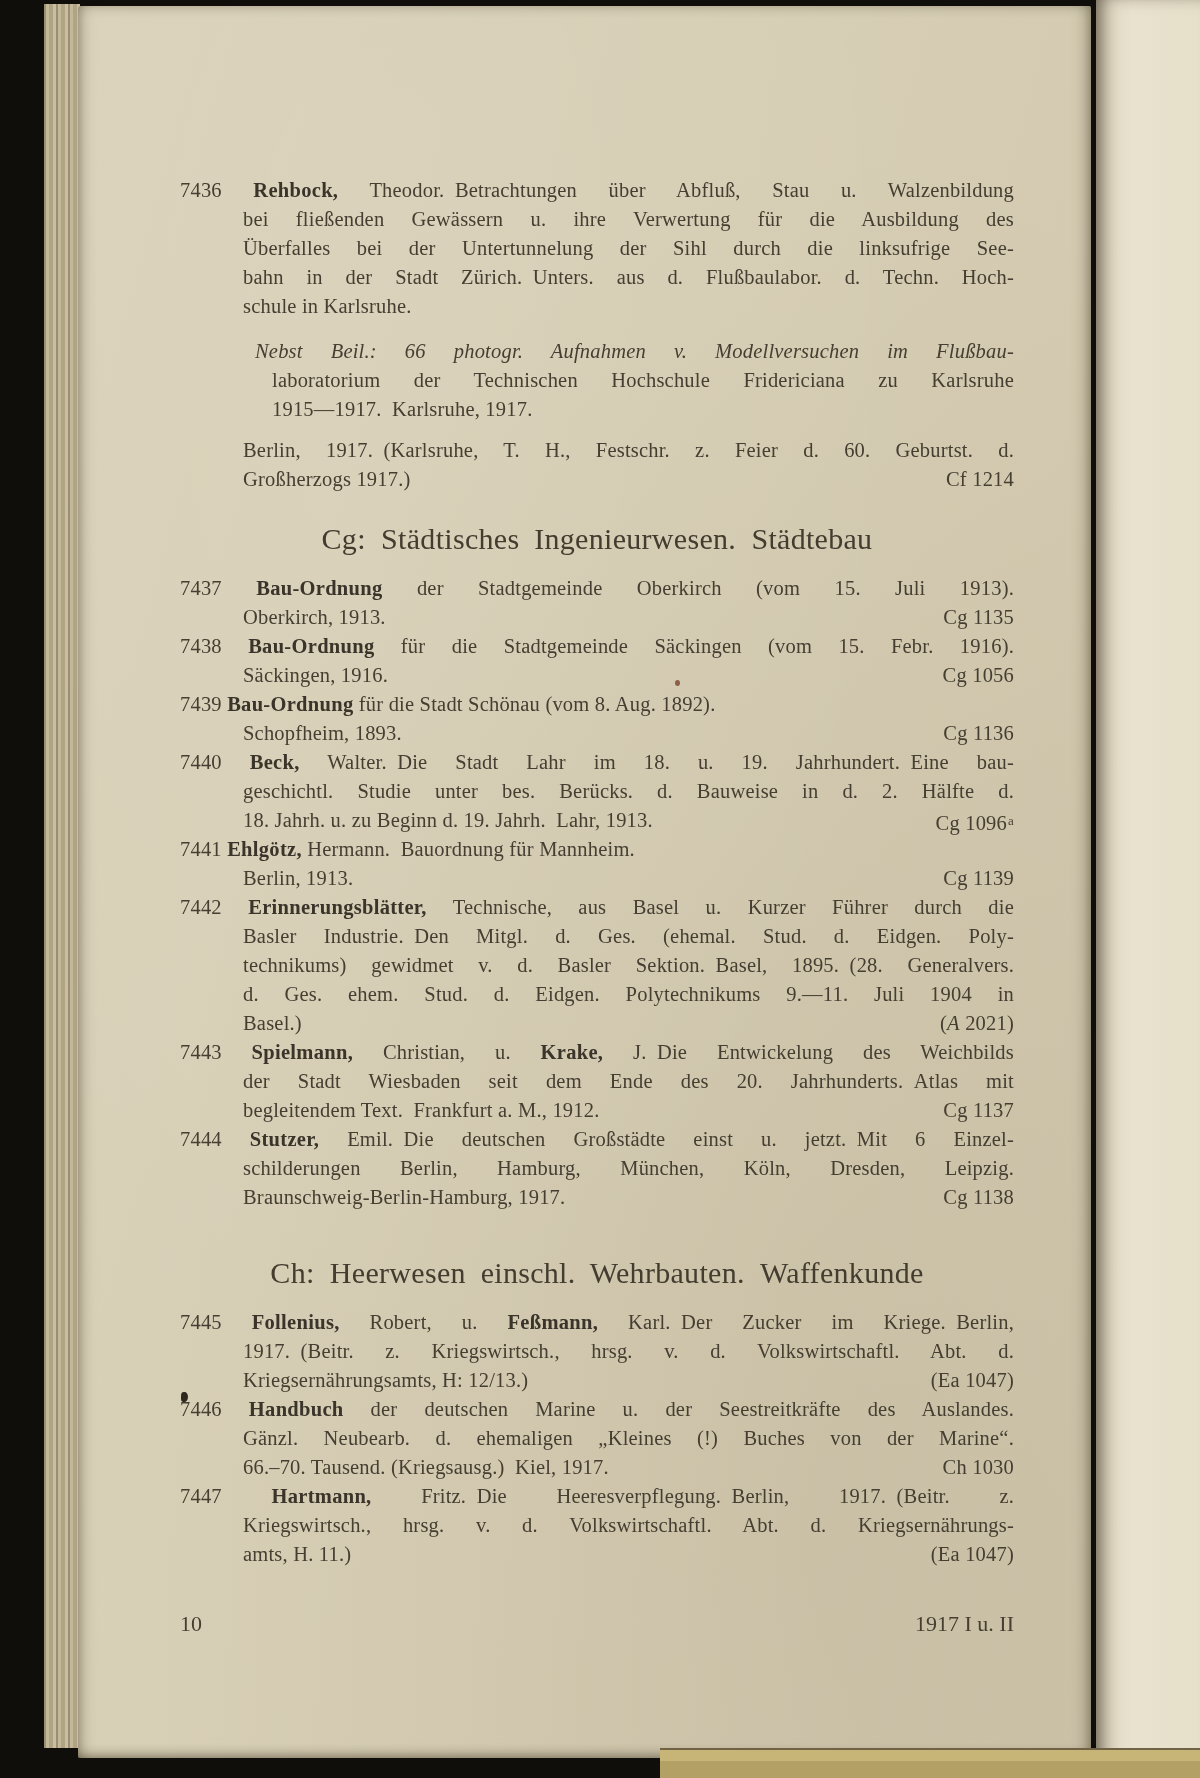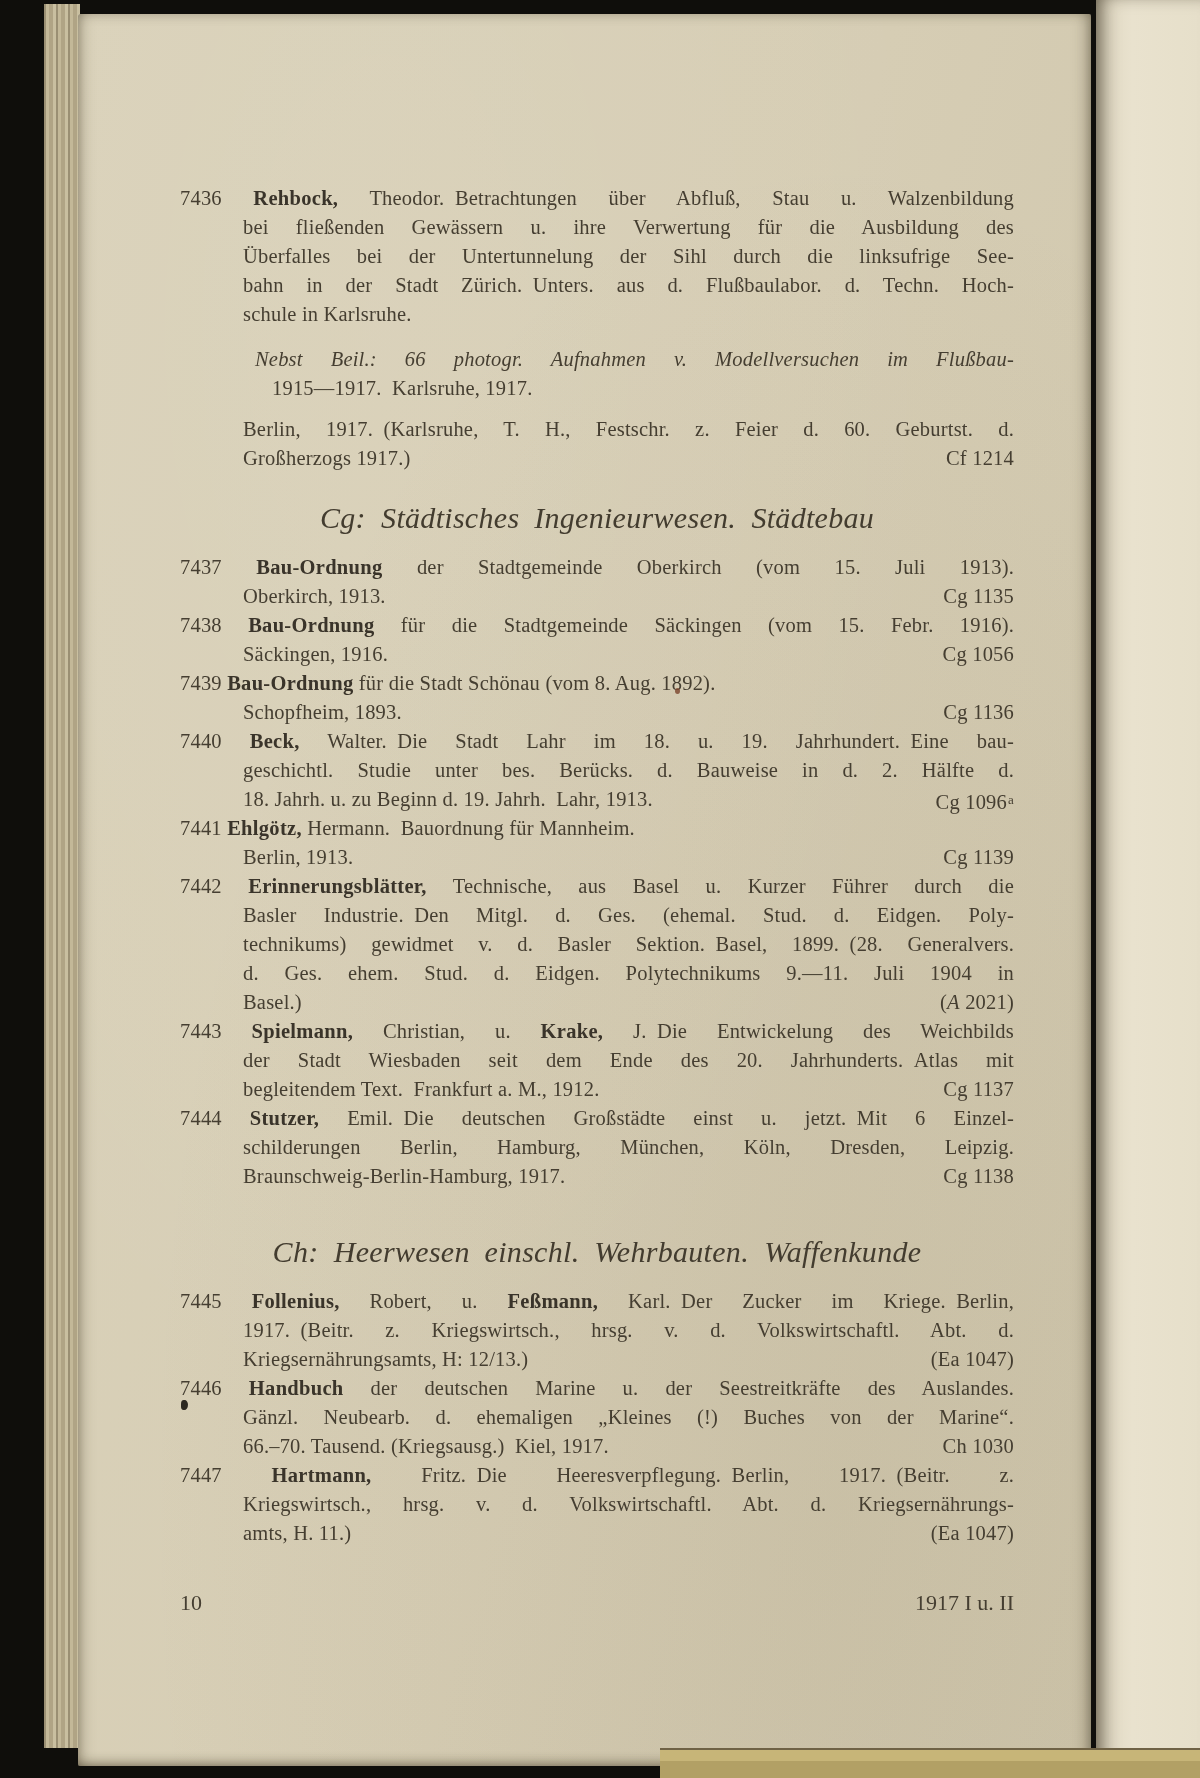--- a/index.html
+++ b/index.html
@@ -9,21 +9,21 @@
     font-family:"Liberation Serif","DejaVu Serif",serif;
   }
   
   .edge-stack {
     position:absolute; left:44px; top:4px; width:36px; height:1744px;
     background:repeating-linear-gradient(90deg,
       #9a8f73 0 2px, #c3b898 2px 5px, #b0a485 5px 9px, #c9bfa0 9px 12px);
   }
   
   .book-page {
-    position:absolute; left:78px; top:14px; width:1013px; height:1752px;
+    position:absolute; left:78px; top:6px; width:1013px; height:1752px;
     background:
       radial-gradient(ellipse at 30% 18%, rgba(255,255,255,0.05), rgba(255,255,255,0) 60%),
       radial-gradient(ellipse at 75% 85%, rgba(95,80,48,0.08), rgba(95,80,48,0) 65%),
       linear-gradient(105deg,#dad2ba 0%,#d6cdb4 55%,#cfc6ac 100%);
     box-shadow: inset 7px 0 16px -7px rgba(60,50,28,0.55),
                 inset -9px 0 16px -7px rgba(50,42,24,0.50),
                 inset 0 -8px 14px -8px rgba(50,42,24,0.45);
     border-radius:2px;
   }
   
@@ -51,21 +51,21 @@
   .l { text-align:left; }
   .ind-n  { padding-left:0; }
   .ind-c  { padding-left:63px; }
   .ind-s1 { padding-left:75px;font-style:italic; }
   .ind-s2 { padding-left:92px; }
   .line b { font-weight:bold; color:#3a342a; letter-spacing:0.3px; }
   .call { float:right; padding-left:14px; }
   .callsup { font-size:13px; vertical-align:5px; margin-left:1px; }
   .heading {
     font-size:30px; line-height:38px; text-align:center;
-    word-spacing:7px; letter-spacing:0.3px; color:#433c2f;font-style:italic;
+    word-spacing:7px; letter-spacing:0.3px; color:#433c2f;
   }
   .footer {
     display:flex; justify-content:space-between; align-items:flex-end;
     margin-top:40px; font-size:22px; line-height:29px; color:#453e31;
   }
 </style>
 </head>
 <body>
 
 <div class="edge-stack"></div>
@@ -73,20 +73,21 @@
 <div class="book-page">
   <div class="text-column">
     <div>
         <div style="margin-top: 170px;">
           <div class="line j ind-n">7436 <b>Rehbock,</b> Theodor. Betrachtungen über Abfluß, Stau u. Walzenbildung</div>
           <div class="line j ind-c">bei fließenden Gewässern u. ihre Verwertung für die Ausbildung des</div>
           <div class="line j ind-c">Überfalles bei der Untertunnelung der Sihl durch die linksufrige See-</div>
           <div class="line j ind-c">bahn in der Stadt Zürich. Unters. aus d. Flußbaulabor. d. Techn. Hoch-</div>
           <div class="line l ind-c">schule in Karlsruhe.</div>
           <div class="line j ind-s1" style="margin-top: 16px;">Nebst Beil.: 66 photogr. Aufnahmen v. Modellversuchen im Flußbau-</div>
+          <div class="line j ind-s2">laboratorium der Technischen Hochschule Fridericiana zu Karlsruhe</div>
           <div class="line l ind-s2" style="margin-bottom: 12px;">1915—1917. Karlsruhe, 1917.</div>
           <div class="line j ind-c">Berlin, 1917. (Karlsruhe, T. H., Festschr. z. Feier d. 60. Geburtst. d.</div>
           <div class="line l ind-c"><span class="call">Cf 1214</span>Großherzogs 1917.)</div>
         </div>
         <div class="heading" style="margin-top: 26px;">Cg: Städtisches Ingenieurwesen. Städtebau</div>
         <div style="margin-top: 16px;">
           <div class="line j ind-n">7437 <b>Bau-Ordnung</b> der Stadtgemeinde Oberkirch (vom 15. Juli 1913).</div>
           <div class="line l ind-c"><span class="call">Cg 1135</span>Oberkirch, 1913.</div>
         </div>
         <div>
@@ -102,21 +103,21 @@
           <div class="line j ind-c">geschichtl. Studie unter bes. Berücks. d. Bauweise in d. 2. Hälfte d.</div>
           <div class="line l ind-c"><span class="call">Cg 1096<span class="callsup">a</span></span>18. Jahrh. u. zu Beginn d. 19. Jahrh. Lahr, 1913.</div>
         </div>
         <div>
           <div class="line l ind-n">7441 <b>Ehlgötz,</b> Hermann. Bauordnung für Mannheim.</div>
           <div class="line l ind-c"><span class="call">Cg 1139</span>Berlin, 1913.</div>
         </div>
         <div>
           <div class="line j ind-n">7442 <b>Erinnerungsblätter,</b> Technische, aus Basel u. Kurzer Führer durch die</div>
           <div class="line j ind-c">Basler Industrie. Den Mitgl. d. Ges. (ehemal. Stud. d. Eidgen. Poly-</div>
-          <div class="line j ind-c">technikums) gewidmet v. d. Basler Sektion. Basel, 1899. (28. Generalvers.</div>
+          <div class="line j ind-c">technikums) gewidmet v. d. Basler Sektion. Basel, 1895. (28. Generalvers.</div>
           <div class="line j ind-c">d. Ges. ehem. Stud. d. Eidgen. Polytechnikums 9.—11. Juli 1904 in</div>
           <div class="line l ind-c"><span class="call">(<i>A</i> 2021)</span>Basel.)</div>
         </div>
         <div>
           <div class="line j ind-n">7443 <b>Spielmann,</b> Christian, u. <b>Krake,</b> J. Die Entwickelung des Weichbilds</div>
           <div class="line j ind-c">der Stadt Wiesbaden seit dem Ende des 20. Jahrhunderts. Atlas mit</div>
           <div class="line l ind-c"><span class="call">Cg 1137</span>begleitendem Text. Frankfurt a. M., 1912.</div>
         </div>
         <div>
           <div class="line j ind-n">7444 <b>Stutzer,</b> Emil. Die deutschen Großstädte einst u. jetzt. Mit 6 Einzel-</div>

